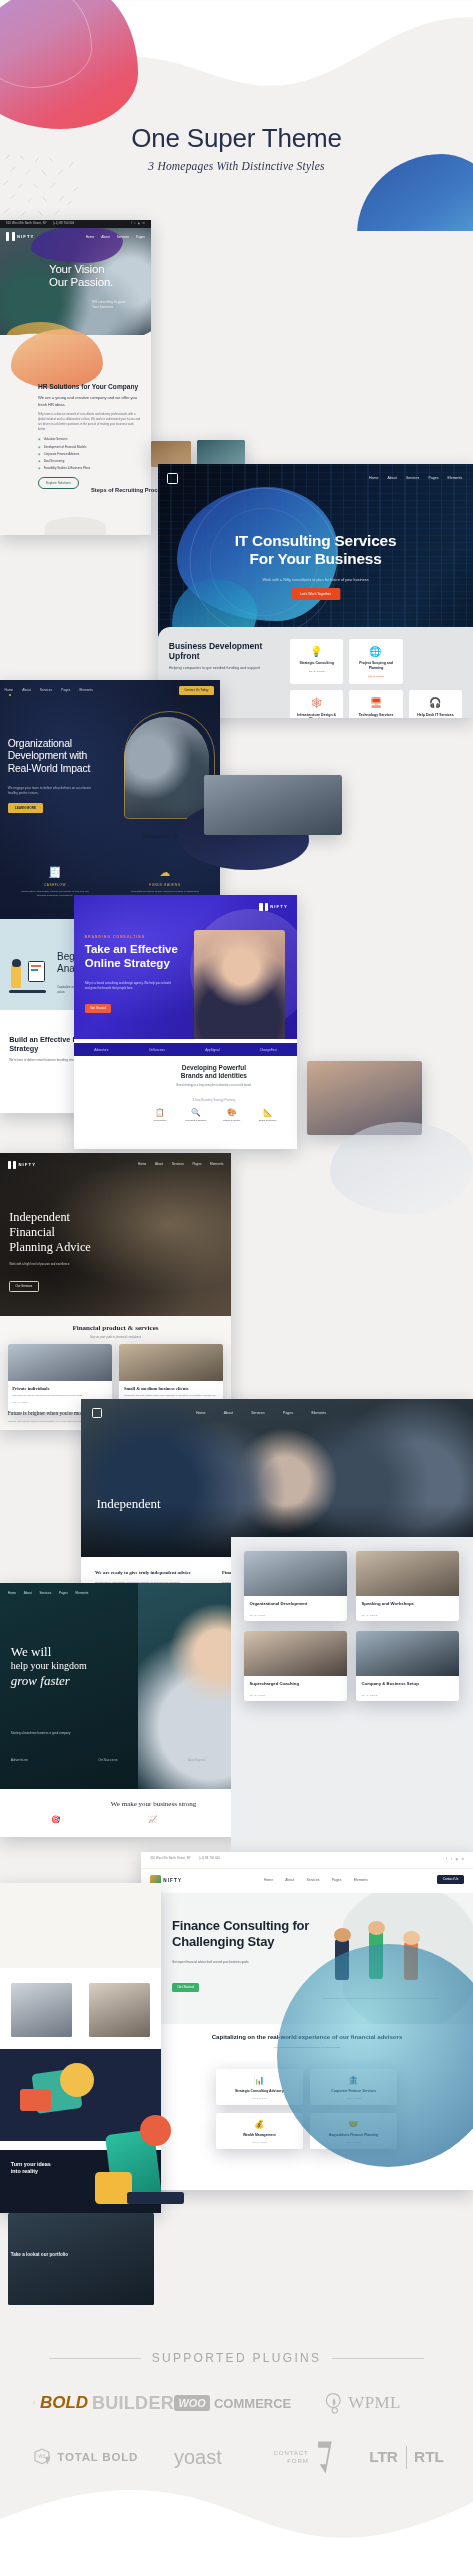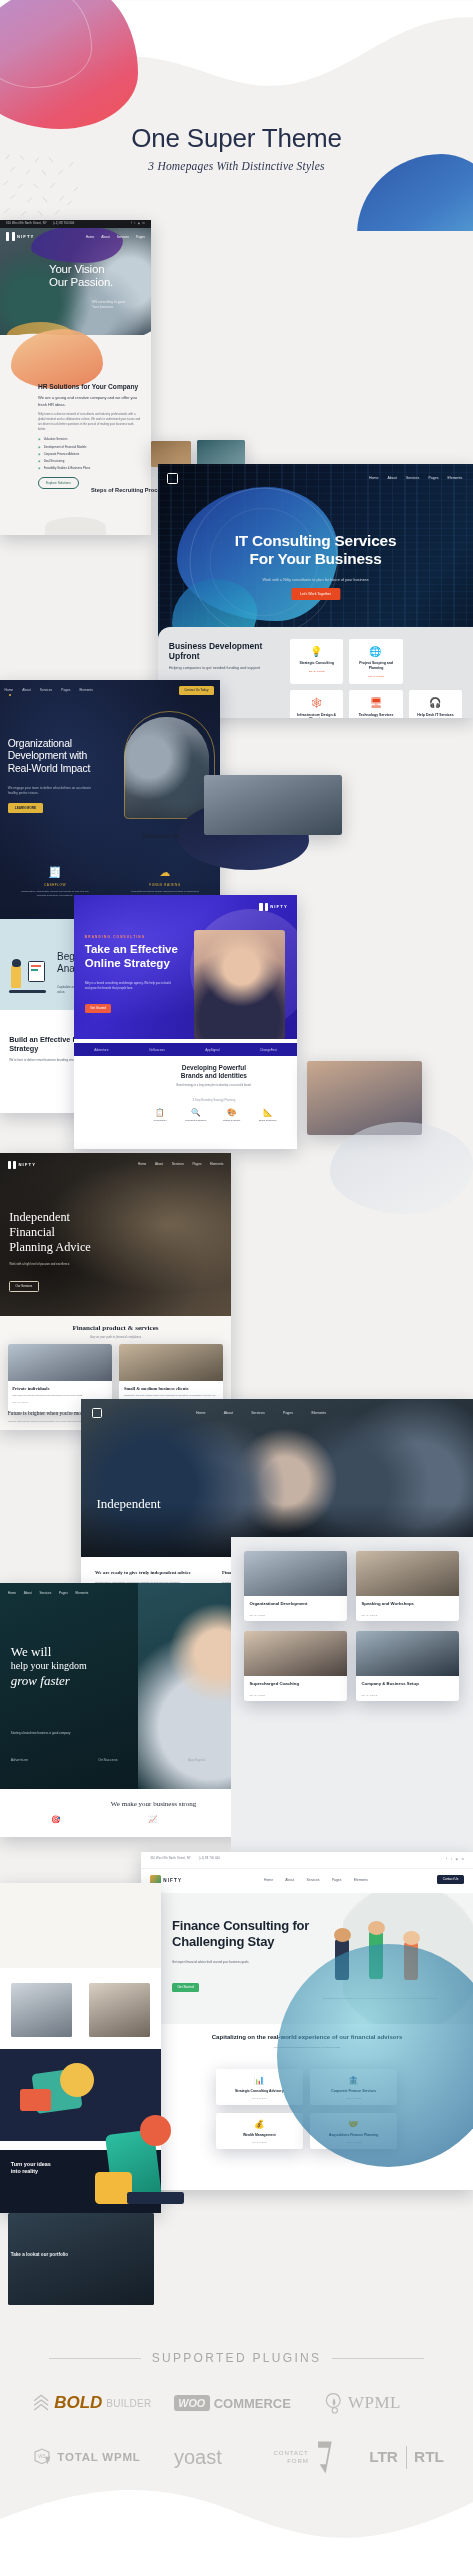--- a/index.html
+++ b/index.html
@@ -680,21 +680,21 @@
     <div class="plug-row" style="height:54px;">
       <div class="plug" style="width:142px;">
         <svg width="18.4" height="20" viewBox="0 0 24 26">
           <g fill="none" stroke="#bcbbb7" stroke-width="1.6">
             <path d="M3 10 L12 3 L21 10"></path>
               <path d="M3 16 L12 9 L21 16"></path>
               <path d="M3 22 L12 15 L21 22"></path>
           </g>
         </svg>
         <span style="font-size:17px;font-weight:700;color:#a16207;font-style:italic;">BOLD</span>
-        <span style="font-size:10px;font-weight:400;color:#c2c1bd;letter-spacing:0.3px;">BUILDER</span>
+        <span style="font-size:18px;font-weight:700;color:#c2c1bd;letter-spacing:0.3px;">BUILDER</span>
       </div>
       <div class="plug" style="width:151px;text-align:right;">
         <span style="background:#b7b6b2;color:#f2f1ef;font-size:10.8px;font-weight:700;padding:2.3px 4.6px;border-radius:3.1px;font-style:italic;">WOO</span>
         <span style="font-size:13px;font-weight:700;color:#b2b1ad;">COMMERCE</span>
       </div>
       <div class="plug" style="width:123px;">
         <svg width="20" height="23" viewBox="0 0 26 30">
           <circle cx="12" cy="11" r="9" fill="none" stroke="#bcbbb7" stroke-width="1.6"></circle>
           <path d="M13 8 q4 6 0 10 q-4 -4 0 -10Z" fill="#bcbbb7"></path>
           <circle cx="14" cy="24" r="3.4" fill="none" stroke="#bcbbb7" stroke-width="1.4"></circle>
@@ -703,21 +703,21 @@
       </div>
     </div>
 
     <div class="plug-row" style="height:54px;">
       <div class="plug" style="width:142px;">
         <svg width="21.5" height="21.5" viewBox="0 0 28 28">
           <path d="M4 8 L13 4 L22 8 L22 19 L13 23 L4 19 Z" fill="none" stroke="#bcbbb7" stroke-width="1.5"></path>
           <text x="8" y="16" font-size="6" fill="#bcbbb7" font-family="Liberation Sans, sans-serif">W3</text>
           <path d="M17 14 L24 14 L20 24 Z" fill="#bcbbb7"></path>
         </svg>
-        <span style="font-size:11.5px;font-weight:700;color:#b2b1ad;letter-spacing:0.8px;">TOTAL WPML</span>
+        <span style="font-size:11.5px;font-weight:700;color:#b2b1ad;letter-spacing:0.8px;">TOTAL BOLD</span>
       </div>
       <div class="plug" style="width:77px;">
         <span style="font-size:20px;color:#b7b6b2;">yoast</span>
       </div>
       <div class="plug" style="width:85px;gap:0;">
         <span style="font-size:6.1px;color:#b7b6b2;letter-spacing:0.9px;line-height:1.35;text-align:right;">
           <span>CONTACT FORM</span>
         </span>
         <svg width="28" height="35" viewBox="0 0 36 46">
           <path d="M12 2 L30 2 L22 44 L14 32 L22 32 L26 10 L12 10 Z" fill="#b7b6b2"></path>

